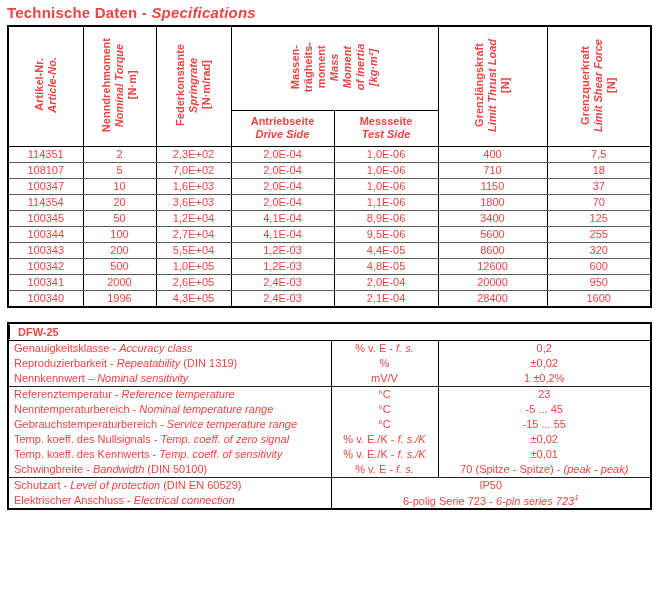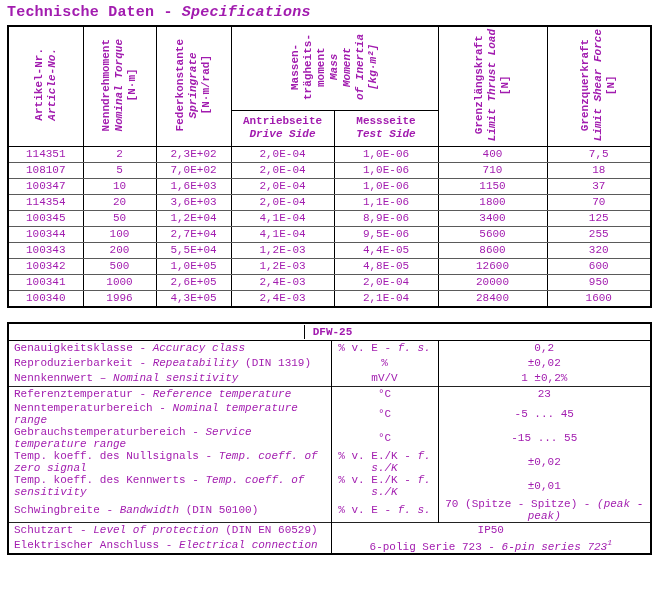--- a/index.html
+++ b/index.html
@@ -1,19 +1,19 @@
 <!DOCTYPE html>
 <html><head>
 <meta charset="utf-8">
 <style>
   html,body{margin:0;padding:0;background:#fff;}
   .page{
     width:658px;height:607px;box-sizing:border-box;
-    background:#fff;color:#a21caf;
-    font-family:Liberation Mono, monospace;
+    background:#fff;color:#ef4444;
+    font-family:Liberation Sans, sans-serif;
     padding:3px 8px 0 7px;position:relative;overflow:hidden;
   }
   .title{font-size:15px;font-weight:bold;margin:1px 0 4px 0;letter-spacing:0.2px;}
   .en{font-style:italic;}
   .de{font-style:normal;}
 
   
   table{border-collapse:collapse;table-layout:fixed;}
   .t1{width:643px;border:2px solid #000;}
   .t1 th{
@@ -34,21 +34,21 @@
     font-size:11px;text-align:center;height:15px;padding:0;
   }
 
   
   .t2{width:643px;border:2px solid #000;margin-top:14px;}
   .t2 td{font-size:11px;height:15px;vertical-align:middle;padding:0 3px;}
   .t2 td.label{text-align:left;padding-left:5px;}
   .t2 td.unit,.t2 td.val{border-left:1px solid #000;text-align:center;}
   .t2 tr.gsep td{border-top:1px solid #222;}
   .t2 tr.model-row td{
-    border-bottom:1px solid #000;text-align:center;
+    border-bottom:1px solid #000;text-align:left;
     font-weight:bold;height:16px;padding:0;
   }
   .model-box{display:inline-block;border-left:1px solid #000;padding:1px 3px 1px 8px;}
   sup.sup{font-size:8px;}
 </style>
 </head>
 <body>
 
 <div class="page">
 
@@ -152,21 +152,21 @@
           <td>100342</td>
           <td>500</td>
           <td>1,0E+05</td>
           <td>1,2E-03</td>
           <td>4,8E-05</td>
           <td>12600</td>
           <td>600</td>
         </tr>
         <tr>
           <td>100341</td>
-          <td>1000</td>
+          <td>2000</td>
           <td>2,6E+05</td>
           <td>2,4E-03</td>
           <td>2,0E-04</td>
           <td>20000</td>
           <td>950</td>
         </tr>
         <tr>
           <td>100340</td>
           <td>1996</td>
           <td>4,3E+05</td>

